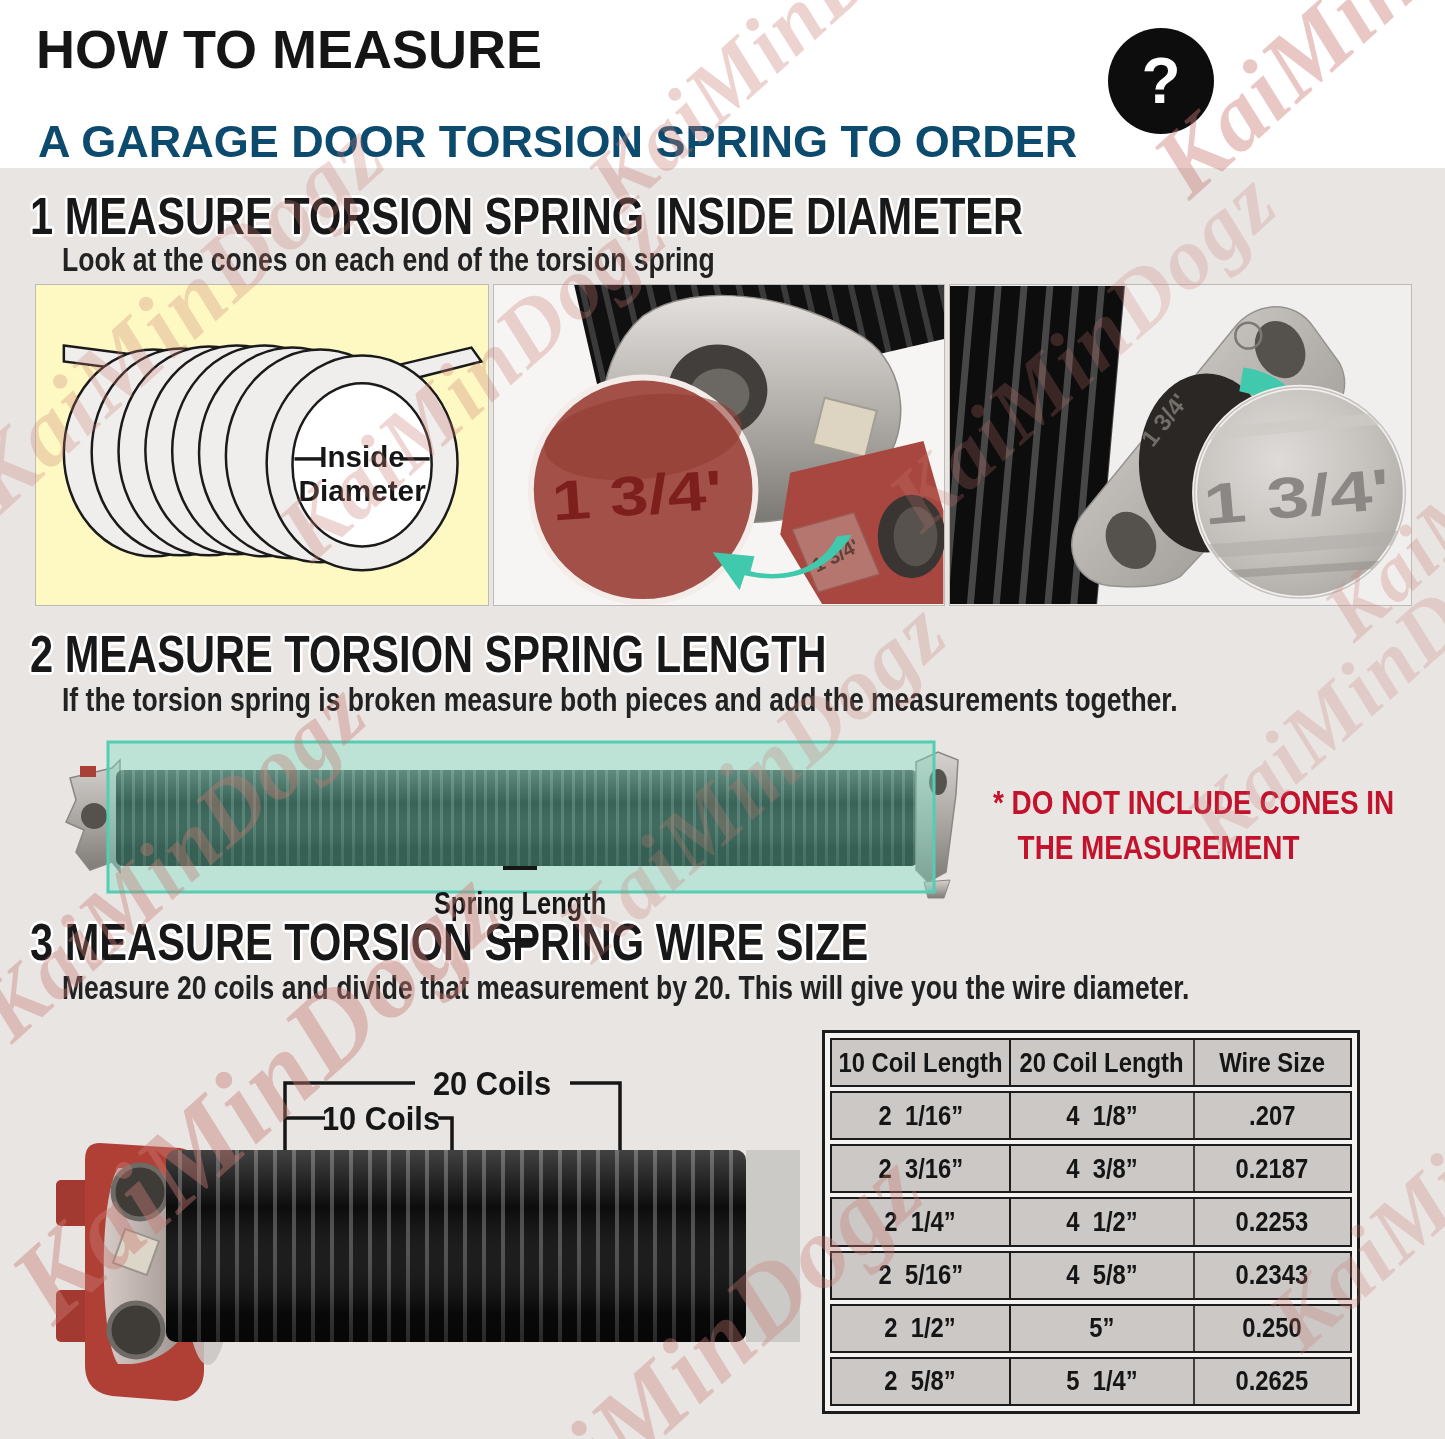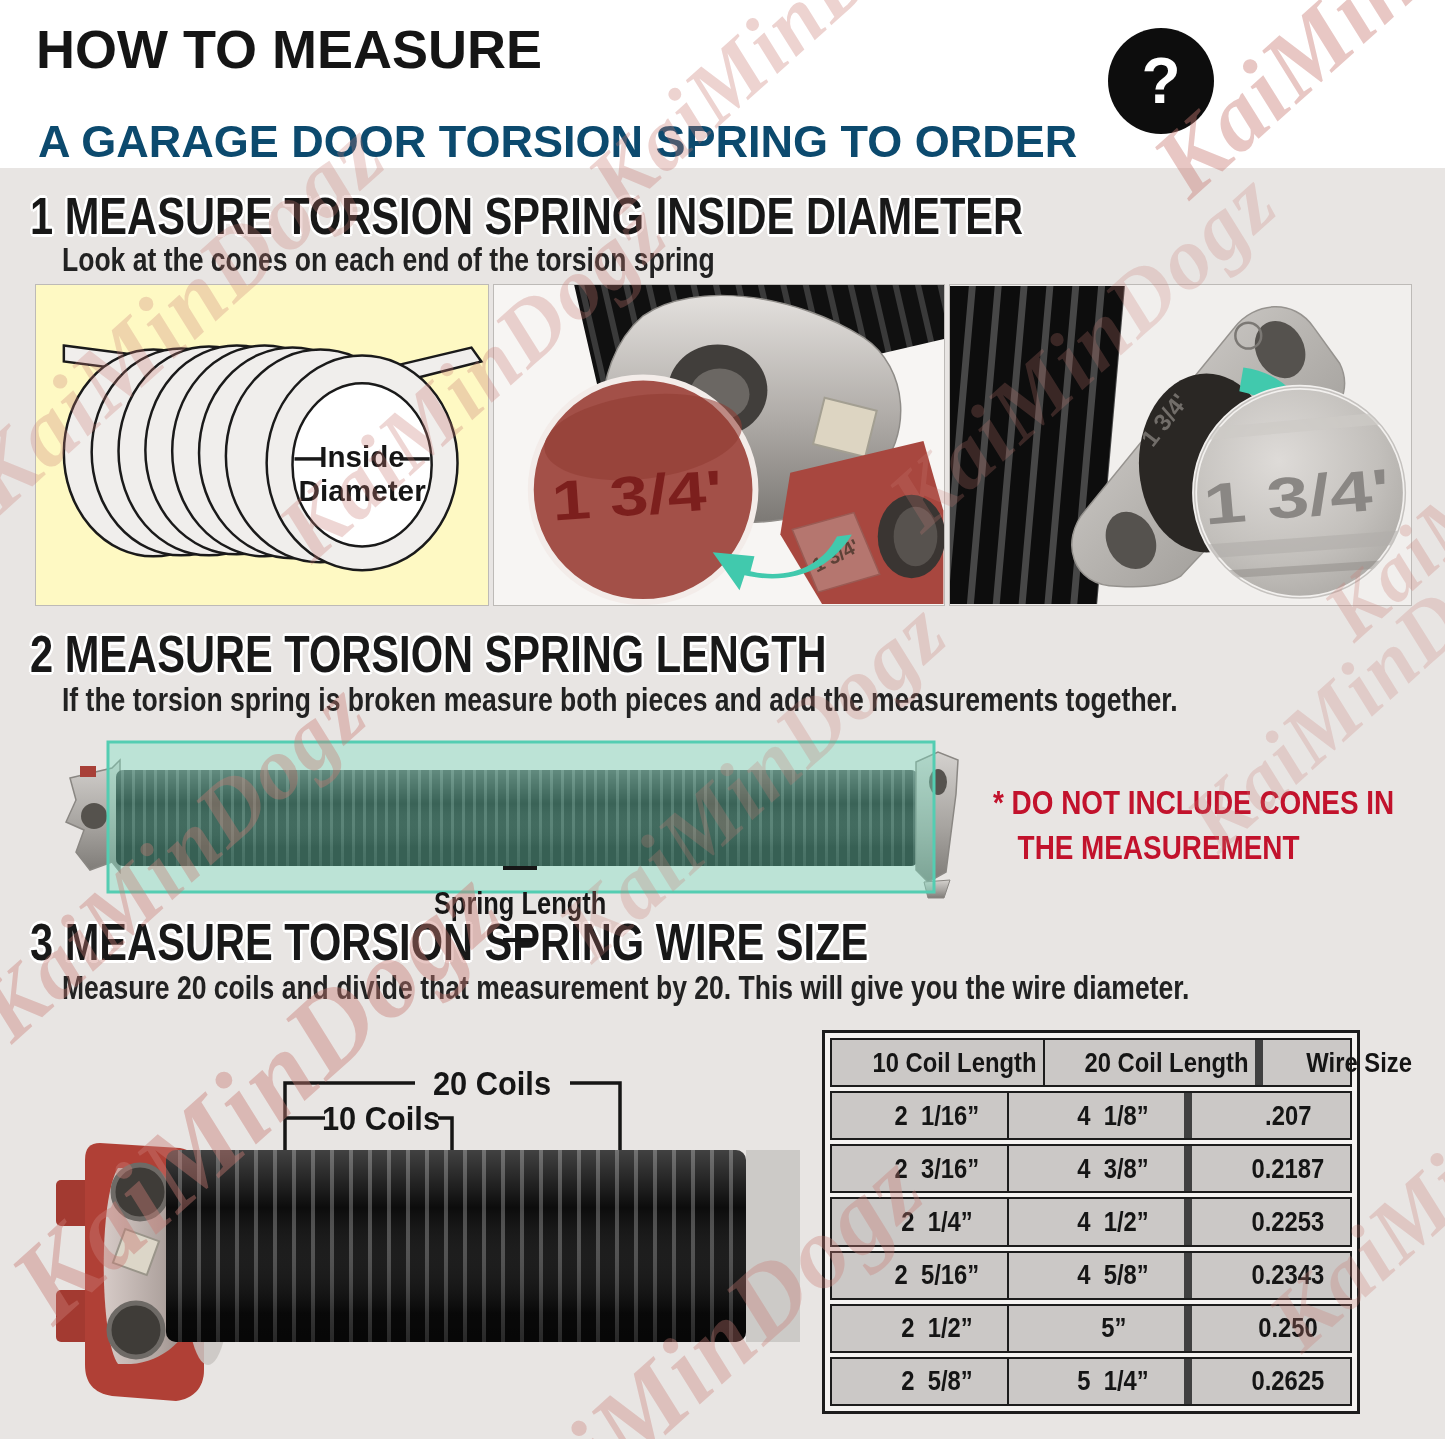--- a/index.html
+++ b/index.html
@@ -63,23 +63,23 @@
   .warning .ln2{padding-left:30px;}
 
   
   .coil-graphic{position:absolute;left:30px;top:1040px;width:780px;height:399px;}
   .coil-graphic svg{display:block;width:100%;height:100%;}
 
   .wire-table{position:absolute;left:822px;top:1030px;width:538px;height:384px;box-sizing:border-box;
               border:3px solid #1c1c1c;background:#f5f3f1;padding:5px;display:flex;
               flex-direction:column;gap:4px;z-index:20;}
   .trow{flex:1;display:flex;border:2px solid #1c1c1c;background:#cbc8c6;box-sizing:border-box;}
-  .tcell{display:flex;align-items:center;justify-content:center;box-sizing:border-box;margin-left:34px;}
+  .tcell{display:flex;align-items:center;justify-content:center;box-sizing:border-box;}
   .tc1{width:34.5%;border-right:2px solid #1c1c1c;}
-  .tc2{width:35.5%;border-right:8px solid #404040;}
+  .tc2{width:35.5%;border-right:2px solid #404040;}
   .tc3{width:30%;text-align:center;}
   .tcell span{font-size:28px;font-weight:bold;color:#151515;display:inline-block;
               transform:scaleX(.85);white-space:pre;}
 </style>
 </head>
 <body>
 
 <div class="canvas">
   <div class="gray-bg"></div>
 

